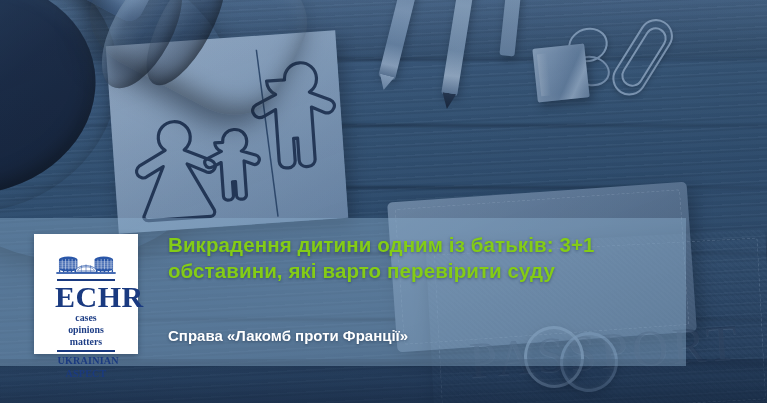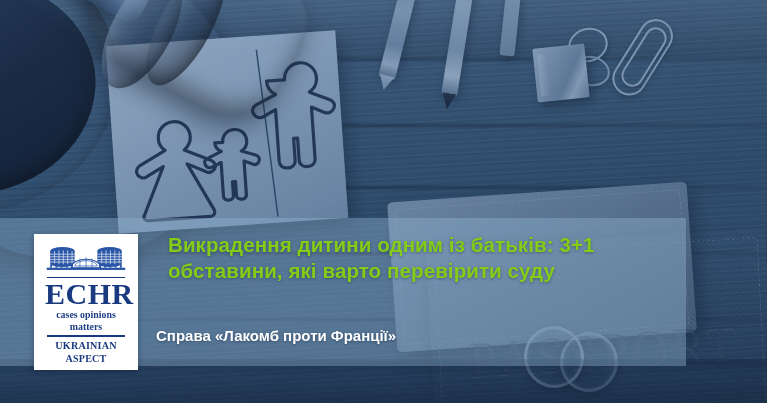--- a/index.html
+++ b/index.html
@@ -174,24 +174,24 @@
 
   
   .panel{
     position:absolute;left:0;top:218px;width:686px;height:148px;
     background:rgba(143,178,209,.42);
     backdrop-filter:blur(0.5px);
   }
 
   
   .logo{
-    position:absolute;left:34px;top:234px;width:104px;height:136px;
+    position:absolute;left:34px;top:234px;width:104px;height:120px;
     background:#ffffff;
     box-shadow:0 2px 6px rgba(10,22,40,.35);
-    padding:11px;
+    padding:21px;
   }
   .logo-inner{position:relative;width:100%;height:100%;}
   .logo svg{display:block;width:100%;}
   .logo-echr{
     text-align:center;font-family:"Liberation Serif", serif;font-weight:bold;
     color:#1a3a80;font-size:30px;line-height:30px;letter-spacing:.5px;
     margin-top:-1px;
   }
   .logo-sub1{
     text-align:center;font-family:"Liberation Serif", serif;font-weight:bold;
@@ -206,21 +206,21 @@
   .logo-rule{height:1.6px;background:#1a3a80;margin:2px 2px 2px;}
 
   
   .title{
     position:absolute;left:168px;top:232px;width:470px;
     color:#84cc16;font-size:20.5px;font-weight:bold;line-height:26px;
     letter-spacing:.1px;
     text-shadow:0 1px 3px rgba(18,36,60,.45);
   }
   .subtitle{
-    position:absolute;left:156px;top:326px;width:470px;
+    position:absolute;left:168px;top:326px;width:470px;
     color:#ffffff;font-size:15px;font-weight:bold;line-height:20px;
     text-shadow:0 1px 3px rgba(18,36,60,.45);
   }
 </style>
 </head>
 <body>
 
 <div id="stage">
 
   <div class="photo">

